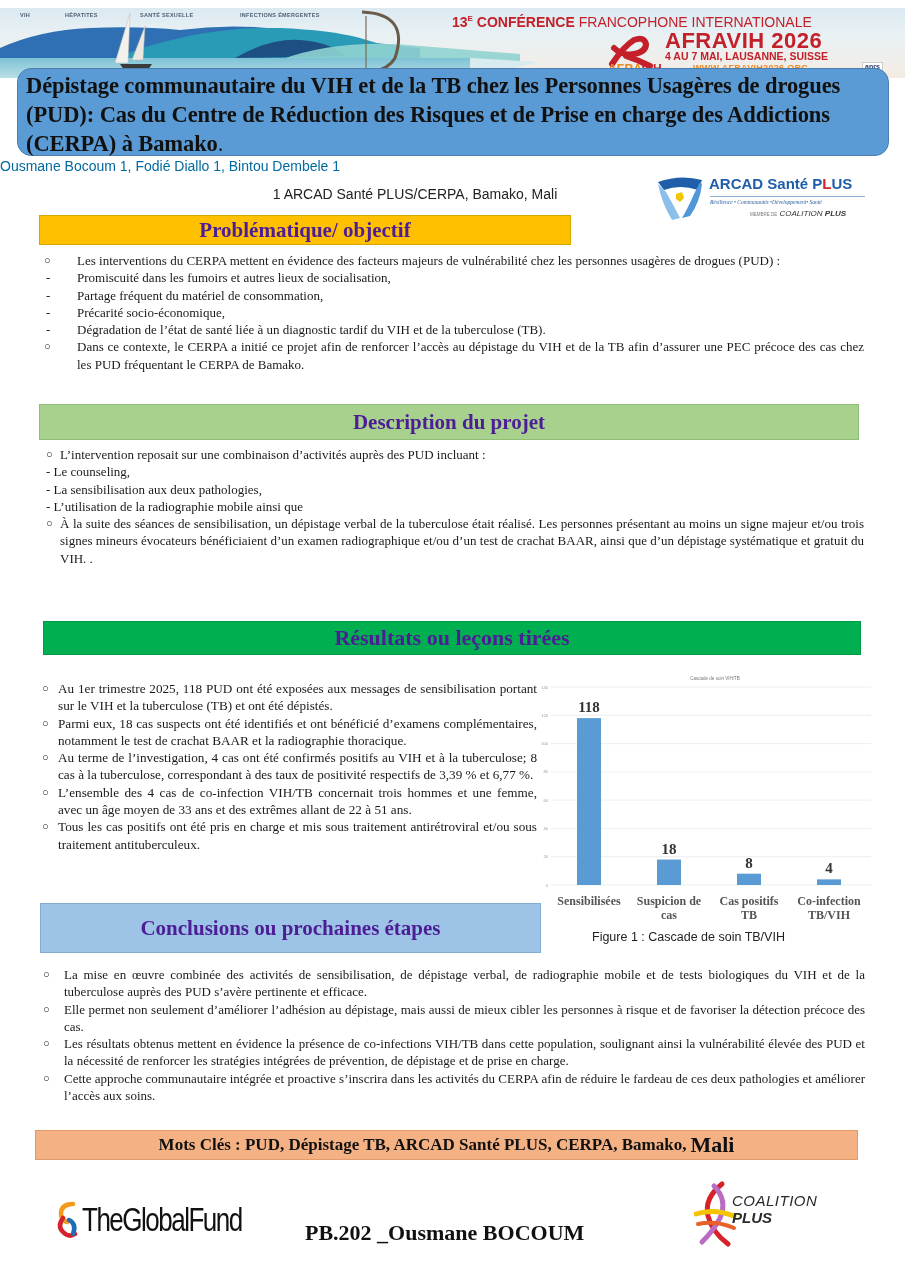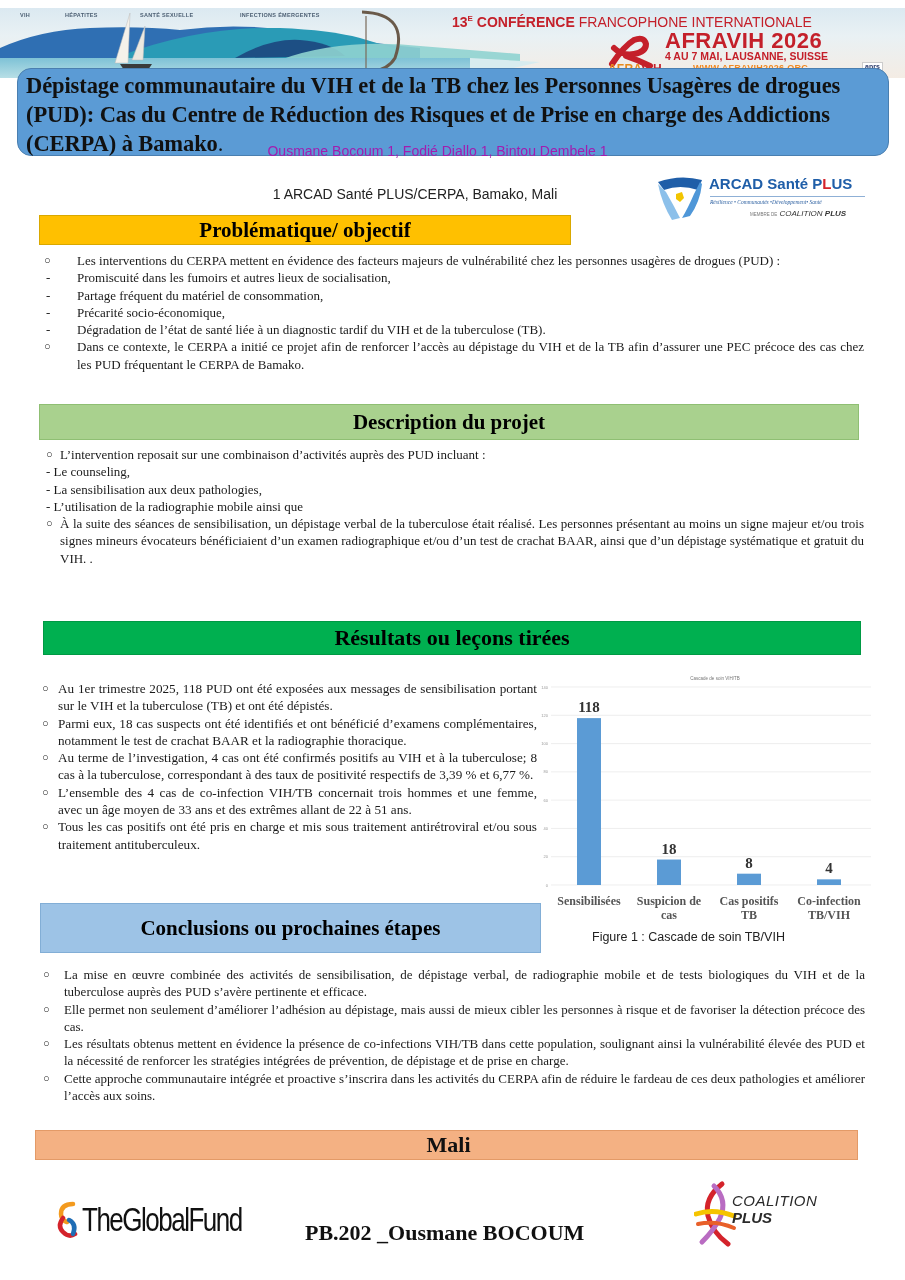--- a/index.html
+++ b/index.html
@@ -24,34 +24,34 @@
   .afravih-ribbon { position: absolute; left: 604px; top: 26px; width: 50px; height: 36px; }
   .afravih-word { position: absolute; left: 608px; top: 54px; font-family: "Liberation Sans", sans-serif; font-size: 12px; font-weight: bold; color: #e88b1e; letter-spacing: 0.2px; }
   .afravih-word span { color: #c4202a; }
 
   
   .title-box { position: absolute; left: 17px; top: 68px; width: 872px; height: 88px; background: #5b9bd5;
     border: 1px solid #4a7fb0; border-radius: 14px; padding: 2px 8px 16px 8px; }
   .title-box h1 { font-size: 22.5px; line-height: 29px; font-weight: bold; color: #111; font-family: "Liberation Serif", serif; letter-spacing: -0.1px; }
   .title-box h1 .dot { font-weight: normal; }
 
-  .authors { position: absolute; left: 0; width: 875px; top: 143px; text-align: center; font-family: "Liberation Sans", sans-serif; font-size: 14px; color: #a21caf; }
+  .authors { position: absolute; left: 0; width: 875px; top: 158px; text-align: left; font-family: "Liberation Sans", sans-serif; font-size: 14px; color: #0369a1; }
   .affil { position: absolute; left: 0; width: 830px; top: 186px; text-align: center; font-family: "Liberation Sans", sans-serif; font-size: 14px; color: #222; }
 
   
   .arcad { position: absolute; left: 654px; top: 172px; width: 215px; height: 50px; }
   .arcad-text { position: absolute; left: 55px; top: 3px; font-family: "Liberation Sans", sans-serif; font-size: 15px; font-weight: bold; color: #1f5ea8; white-space: nowrap; }
   .arcad-text .red { color: #d4232b; }
   .arcad-tag { position: absolute; left: 56px; top: 24px; font-family: "Liberation Serif", serif; font-style: italic; font-size: 5.5px; color: #2b5fa0; white-space: nowrap; border-top: 1px solid #8fb0d6; padding-top: 2px; width: 155px; }
   .arcad-member { position: absolute; left: 96px; top: 37px; font-family: "Liberation Sans", sans-serif; font-size: 8px; color: #333; white-space: nowrap; font-style: italic; }
   .arcad-member small { font-size: 4.5px; font-style: normal; color: #777; }
   .arcad-member b { font-weight: bold; }
 
   
-  .sec-head { position: absolute; display: flex; align-items: center; justify-content: center; font-weight: bold; color: #000000; font-family: "Liberation Serif", serif; }
+  .sec-head { position: absolute; display: flex; align-items: center; justify-content: center; font-weight: bold; color: #4c1d95; font-family: "Liberation Serif", serif; }
   .h-prob { left: 39px; top: 215px; width: 532px; height: 30px; background: #ffc000; border: 1px solid #d9a800; font-size: 21px; }
   .h-desc { left: 39px; top: 404px; width: 820px; height: 36px; background: #a9d18e; border: 1px solid #8fbf73; font-size: 21px; }
   .h-res { left: 43px; top: 621px; width: 818px; height: 34px; background: #00b050; border: 1px solid #009944; font-size: 22px; text-align: right; }
   .h-conc { left: 40px; top: 903px; width: 501px; height: 50px; background: #9dc3e6; border: 1px solid #82aed6; font-size: 21px; }
 
   
   .txt { position: absolute; font-family: "Liberation Serif", serif; font-size: 13px; line-height: 17.3px; color: #1a1a1a; }
   .txt .row { display: flex; }
   .txt .mk { flex: 0 0 auto; }
   .txt .tx { flex: 1 1 auto; text-align: justify; }
@@ -290,20 +290,21 @@
       <span class="mk">○</span>
       <span class="tx">Les résultats obtenus mettent en évidence la présence de co-infections VIH/TB dans cette population, soulignant ainsi la vulnérabilité élevée des PUD et la nécessité de renforcer les stratégies intégrées de prévention, de dépistage et de prise en charge.</span>
     </div>
   <div class="row">
       <span class="mk">○</span>
       <span class="tx">Cette approche communautaire intégrée et proactive s’inscrira dans les activités du CERPA  afin de réduire le fardeau de ces deux pathologies et améliorer l’accès aux soins.</span>
     </div>
 </div>
 
 <div class="keywords">
+  <span>Mots Clés : PUD, Dépistage TB, ARCAD Santé PLUS, CERPA, Bamako,</span>
     <span class="big">Mali</span>
 </div>
 
 <div class="gf-logo">
   <svg width="26" height="42" viewBox="0 0 26 42">
     <path d="M18,6 Q6,6 6,16 Q6,22 12,24" fill="none" stroke="#f39a1e" stroke-width="4.5" stroke-linecap="round"></path>
     <path d="M8,20 Q2,28 8,34 Q14,40 20,36" fill="none" stroke="#d4232b" stroke-width="4.5" stroke-linecap="round"></path>
     <path d="M14,22 Q22,26 18,36" fill="none" stroke="#1f6db5" stroke-width="4.5" stroke-linecap="round"></path>
   </svg>
   <div class="gf-text">TheGlobalFund</div>

